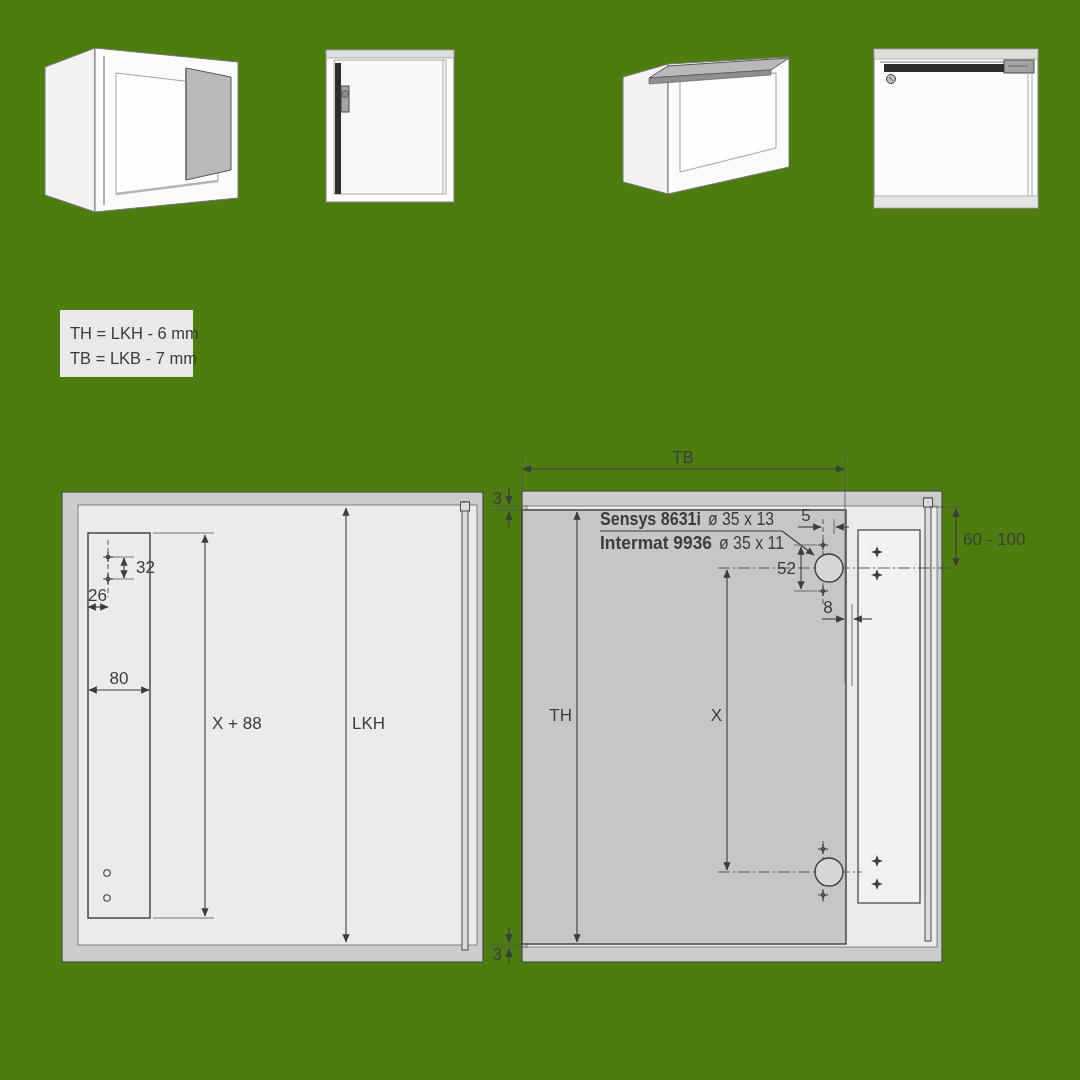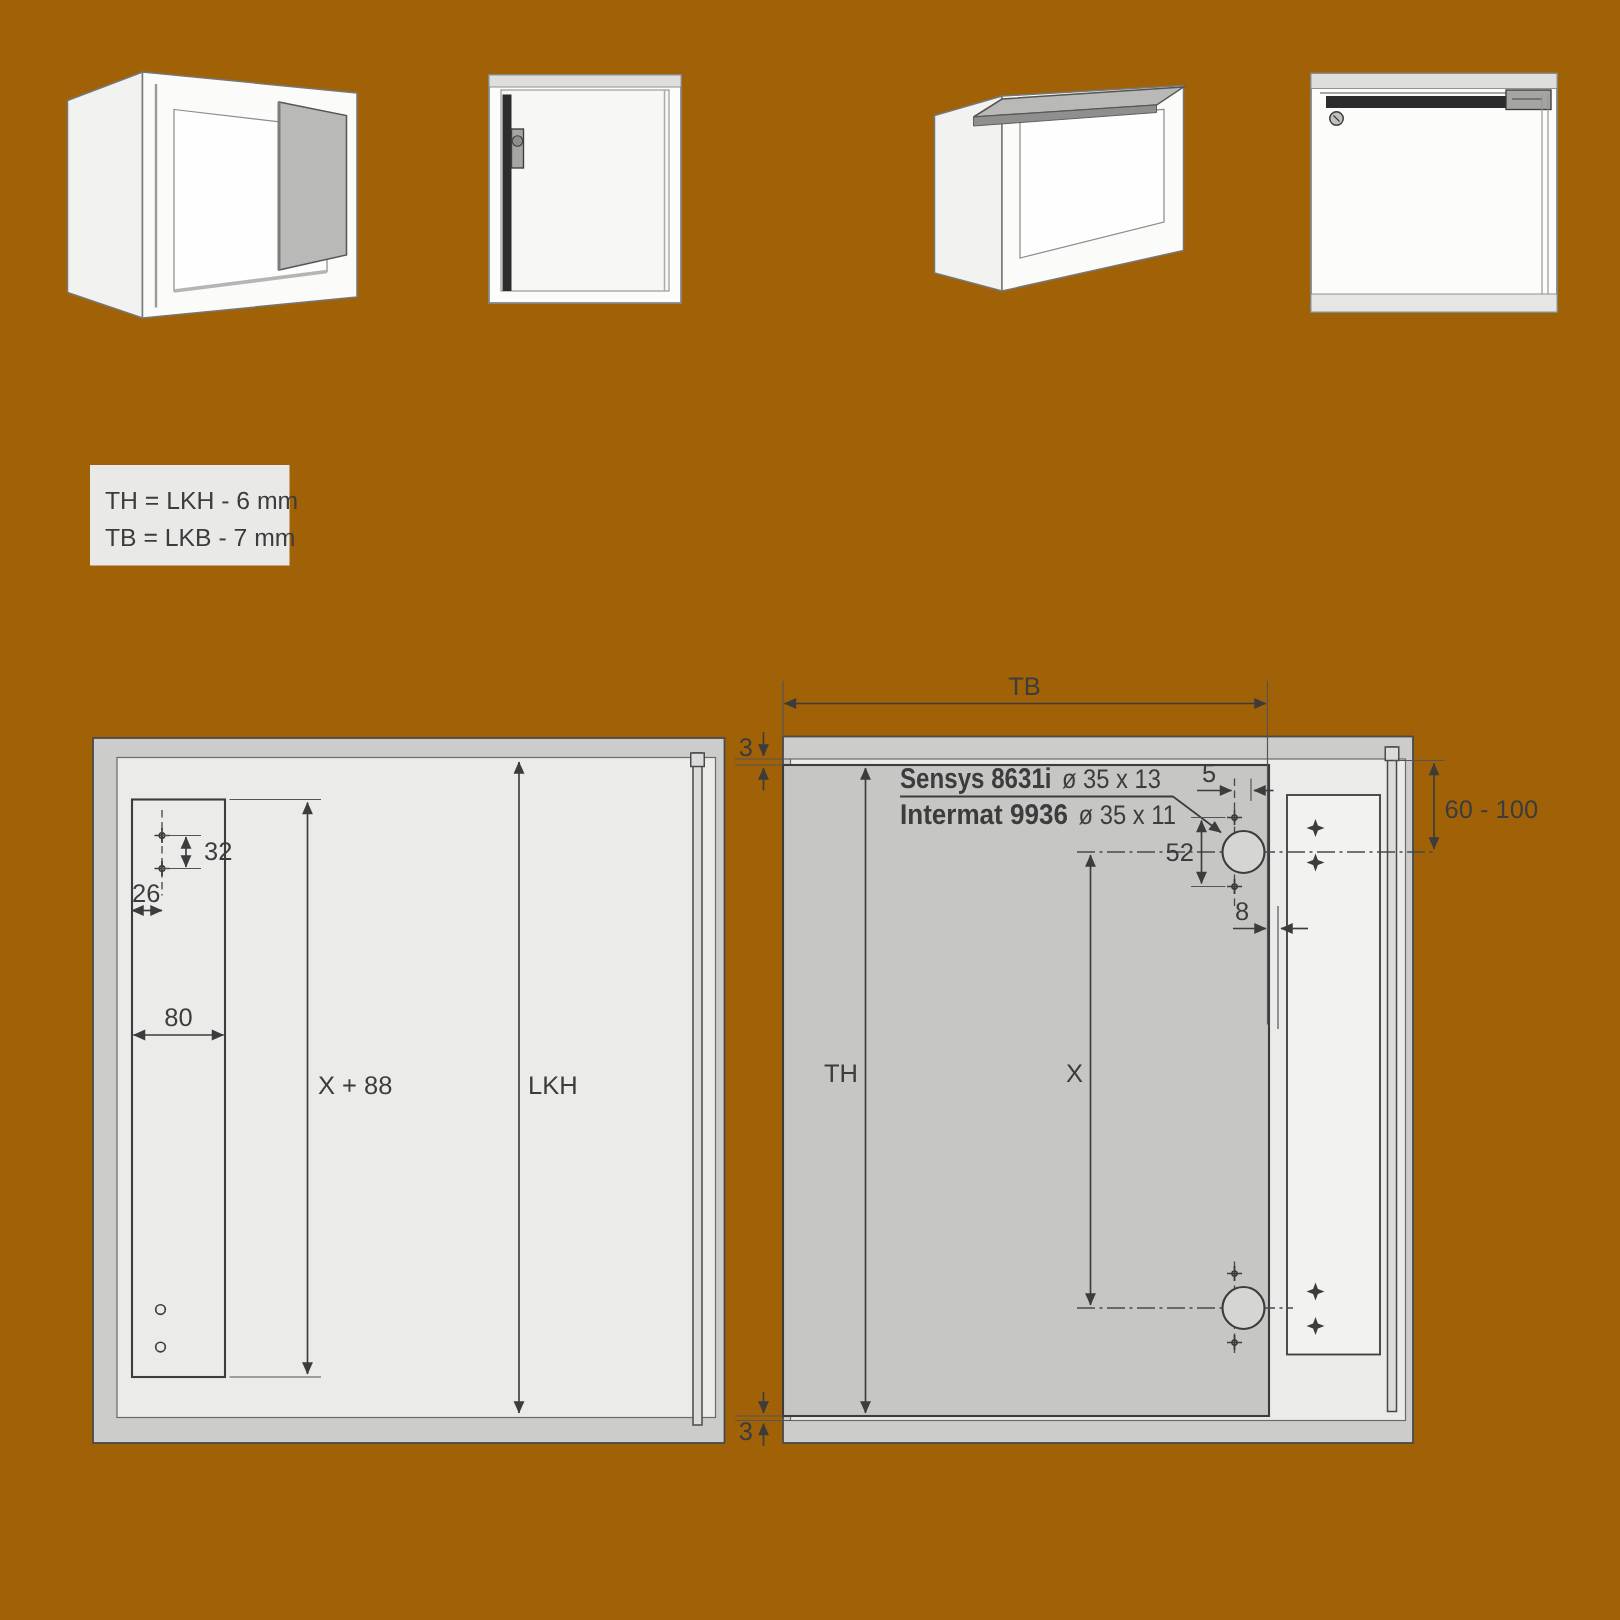--- a/index.html
+++ b/index.html
@@ -1,21 +1,21 @@
 <!DOCTYPE html>
 <html style="--frame-gray: #cccccb; --panel-light: #ebebea; --door-gray: #c6c6c5; --plate-light: #f2f2f1; --formula-bg: #e9e9e8; --line-dark: #3c3c3c;"><head>
 <meta charset="utf-8">
 <style>
   :root{
     --frame-gray:#cccccb; --panel-light:#ebebea; --door-gray:#c6c6c5;
     --plate-light:#f2f2f1; --formula-bg:#e9e9e8; --line-dark:#3c3c3c;
     --line-mid:#6a6a6a; --illu-stroke:#777776; --rod-fill:#dcdcdb; --cup-fill:#d5d5d4;
   }
   html,body{margin:0;padding:0;background:#ffffff;}
-  .page{position:relative;width:1080px;height:1080px;background:#a16207;overflow:hidden;}
+  .page{position:relative;width:1080px;height:1080px;background:#4d7c0f;overflow:hidden;}
   svg{position:absolute;left:0;top:0;}
   text{fill:var(--line-dark);font-family:"Liberation Sans",sans-serif;}
   .dim{font-size:17px;}
   .dim-s{font-size:16.5px;}
   .prod-name{font-size:19px;font-weight:bold;}
   .prod-spec{font-size:18px;}
   .frame{fill:var(--frame-gray);stroke:#4a4a4a;stroke-width:1.2;}
   .panel{fill:var(--panel-light);stroke:var(--line-mid);stroke-width:0.8;}
   .door{fill:var(--door-gray);stroke:var(--line-dark);stroke-width:1.4;}
   .plate{fill:var(--panel-light);stroke:var(--line-dark);stroke-width:1.4;}

